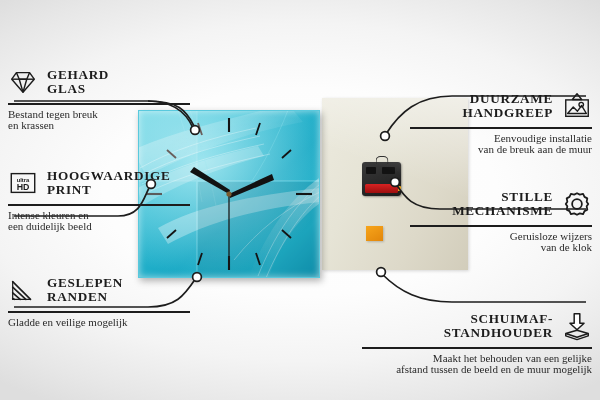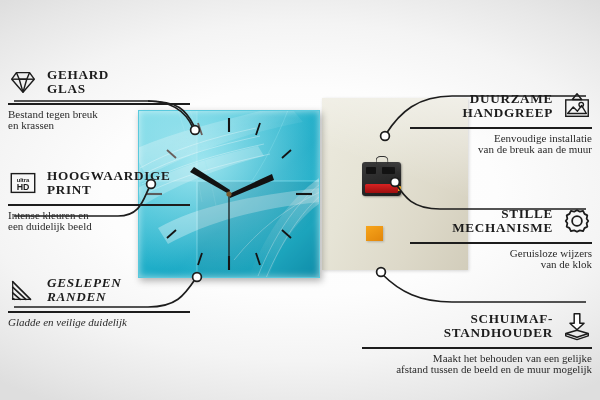--- a/index.html
+++ b/index.html
@@ -280,57 +280,57 @@
         </svg>
       </span>
       <span class="feat-title">HOOGWAARDIGE
 PRINT</span>
     </div>
     <div class="rule"></div>
     <div class="feat-desc">Intense kleuren en
 een duidelijk beeld</div>
   </div>
 
-  <div class="feat left" style="top:272px;font-style:italic;">
+  <div class="feat left" style="top:272px;">
     <div class="feat-head">
       <span class="ico">
         <svg viewBox="0 0 32 32" stroke="#1c1c1c" stroke-width="1.7" fill="none" stroke-linecap="round">
           <path d="M5 7 L24 26"></path>
             <path d="M5 13 L19 26"></path>
             <path d="M5 19 L13 26"></path>
             <path d="M5 25 L7 26"></path>
           <path d="M5 7 L5 26 L24 26" stroke-width="1.3"></path>
         </svg>
       </span>
       <span class="feat-title">GESLEPEN
 RANDEN</span>
     </div>
     <div class="rule"></div>
-    <div class="feat-desc">Gladde en veilige duidelijk</div>
+    <div class="feat-desc">Gladde en veilige mogelijk</div>
   </div>
 
   <div class="feat right" style="top:48px;">
     <div class="feat-head">
       <span class="ico">
         <svg viewBox="0 0 32 32" fill="none" stroke="#1c1c1c" stroke-width="1.5">
           <path d="M16 3 L11 9 H21 Z" stroke-linejoin="round"></path>
           <rect x="4" y="9.5" width="24" height="17.5"></rect>
           <path d="M6 24 L12 17 L16.5 21.5 L21 15.5 L26 24 Z" stroke-linejoin="round"></path>
           <circle cx="20.5" cy="14.5" r="2.4"></circle>
         </svg>
       </span>
       <span class="feat-title">DUURZAME
 HANDGREEP</span>
     </div>
     <div class="rule"></div>
     <div class="feat-desc">Eenvoudige installatie
 van de breuk aan de muur</div>
   </div>
 
-  <div class="feat right" style="top:163px;">
+  <div class="feat right" style="top:146px;">
     <div class="feat-head">
       <span class="ico">
         <svg viewBox="0 0 32 32" fill="none" stroke="#1c1c1c" stroke-width="1.9" stroke-linejoin="round">
           <path d="M16 4.5 L19 6 L22.5 5.2 L24 8.4 L27 10 L26.3 13.5 L28 16 L26.3 18.5 L27 22 L24 23.6 L22.5 26.8 L19 26 L16 27.5 L13 26 L9.5 26.8 L8 23.6 L5 22 L5.7 18.5 L4 16 L5.7 13.5 L5 10 L8 8.4 L9.5 5.2 L13 6 Z"></path>
           <circle cx="16" cy="16" r="5.2"></circle>
         </svg>
       </span>
       <span class="feat-title">STILLE
 MECHANISME</span>
     </div>

